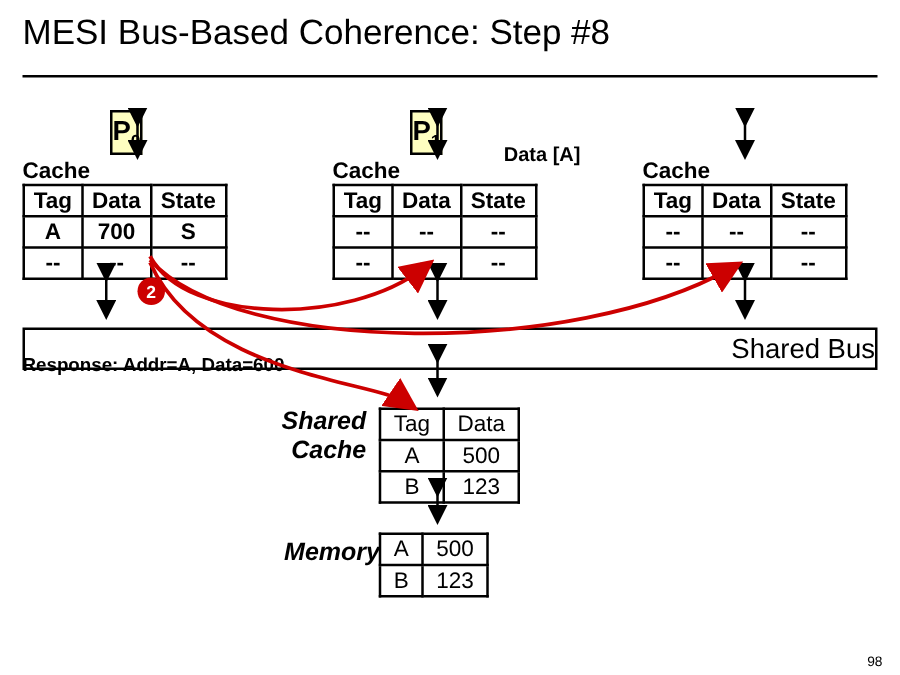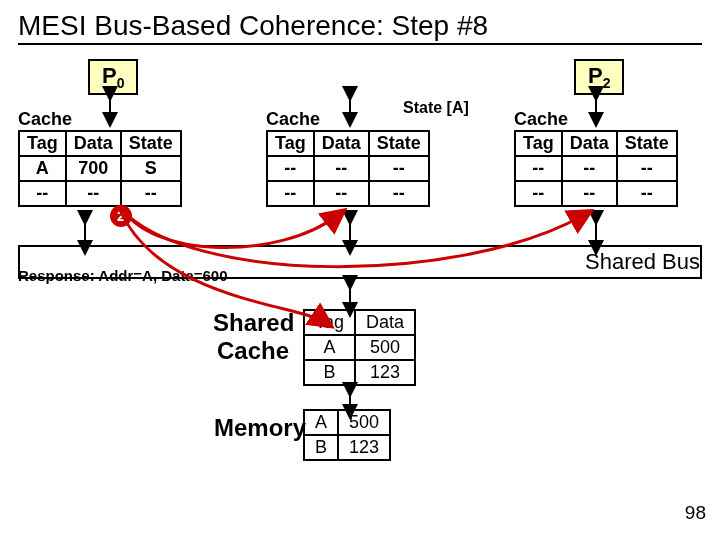--- a/index.html
+++ b/index.html
@@ -10,35 +10,35 @@
     width: 720px;
     height: 540px;
     box-sizing: border-box;
     position: relative;
   }
   .title {
     font-family: "Verdana", sans-serif;
     font-size: 28px;
     color: #000;
     border-bottom: 2px solid #000;
-    padding-bottom: 1px;
+    padding-bottom: 18px;
     margin-bottom: 14px;
   }
   .proc-row {
     position: relative;
     height: 40px;
   }
   .proc {
     position: absolute;
     border: 2px solid #000;
     background: #ffffc0;
     font-weight: bold;
     font-size: 22px;
-    padding: 2px 12px;
-    top: 0;
+    padding: 2px 0;
+    top: 12px;
   }
   .sub { font-size: 14px; vertical-align: sub; }
   .cache-row {
     position: relative;
     height: 130px;
   }
   .cache-block { position: absolute; }
   .cache-lbl {
     font-weight: bold;
     font-size: 18px;
@@ -85,38 +85,39 @@
     font-size: 15px;
     margin-top: 6px;
   }
   .lower {
     position: relative;
     margin-top: 30px;
   }
   .lower-label {
     position: absolute;
     font-weight: bold;
-    font-size: 24px;
-    text-align: center;
+    font-size: 20px;
+    text-align: right;
+    font-style: italic;
   }
   table.mem {
     position: absolute;
     border-collapse: collapse;
   }
   table.mem td, table.mem th {
     border: 2px solid #000;
     padding: 1px 10px;
     font-size: 18px;
     text-align: center;
   }
   .pagenum {
     position: absolute;
     right: 14px;
-    bottom: 16px;
-    font-size: 19px;
+    bottom: 4px;
+    font-size: 11px;
   }
 
   
   svg.ov {
     position: absolute;
     left: 0; top: 0;
     width: 720px; height: 540px;
     pointer-events: none;
   }
   .arr { stroke:#000; stroke-width:2; fill:none; marker-start:url(#ah); marker-end:url(#ah); }
@@ -124,27 +125,27 @@
 </style>
 </head>
 <body>
 
 <div class="title">MESI Bus-Based Coherence: Step #8</div>
 
 <div class="proc-row">
   <div class="proc" style="left:70px">
     <span>P</span><span class="sub">0</span>
   </div>
-  <div class="proc" style="left:556px">
-    <span>P</span><span class="sub">2</span>
+  <div class="proc" style="left:310px">
+    <span>P</span><span class="sub">1</span>
   </div>
 </div>
 
 <div class="cache-row">
-  <div class="load-lbl" style="left:385px; top:0">State [A]</div>
+  <div class="load-lbl" style="left:385px; top:0">Data [A]</div>
 
   <div class="cache-block" style="left:0; top:10px">
     <div class="cache-lbl">Cache</div>
     <table class="cache">
       <tbody>
           <tr>
             <th>Tag</th>
             <th>Data</th>
             <th>State</th>
           </tr>

